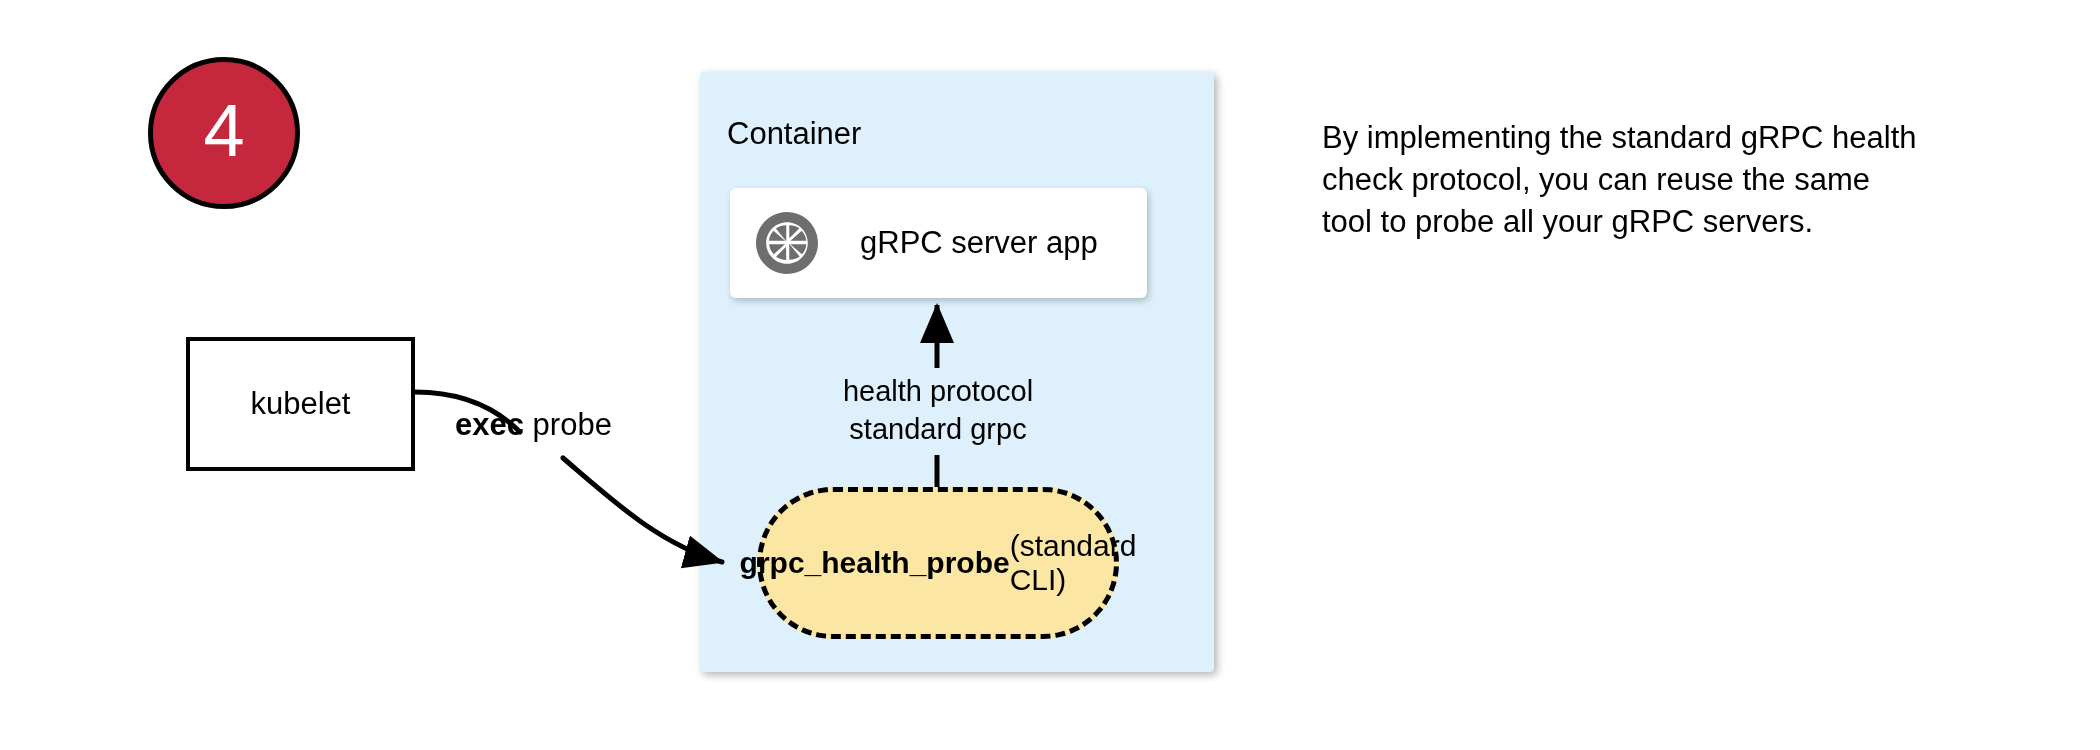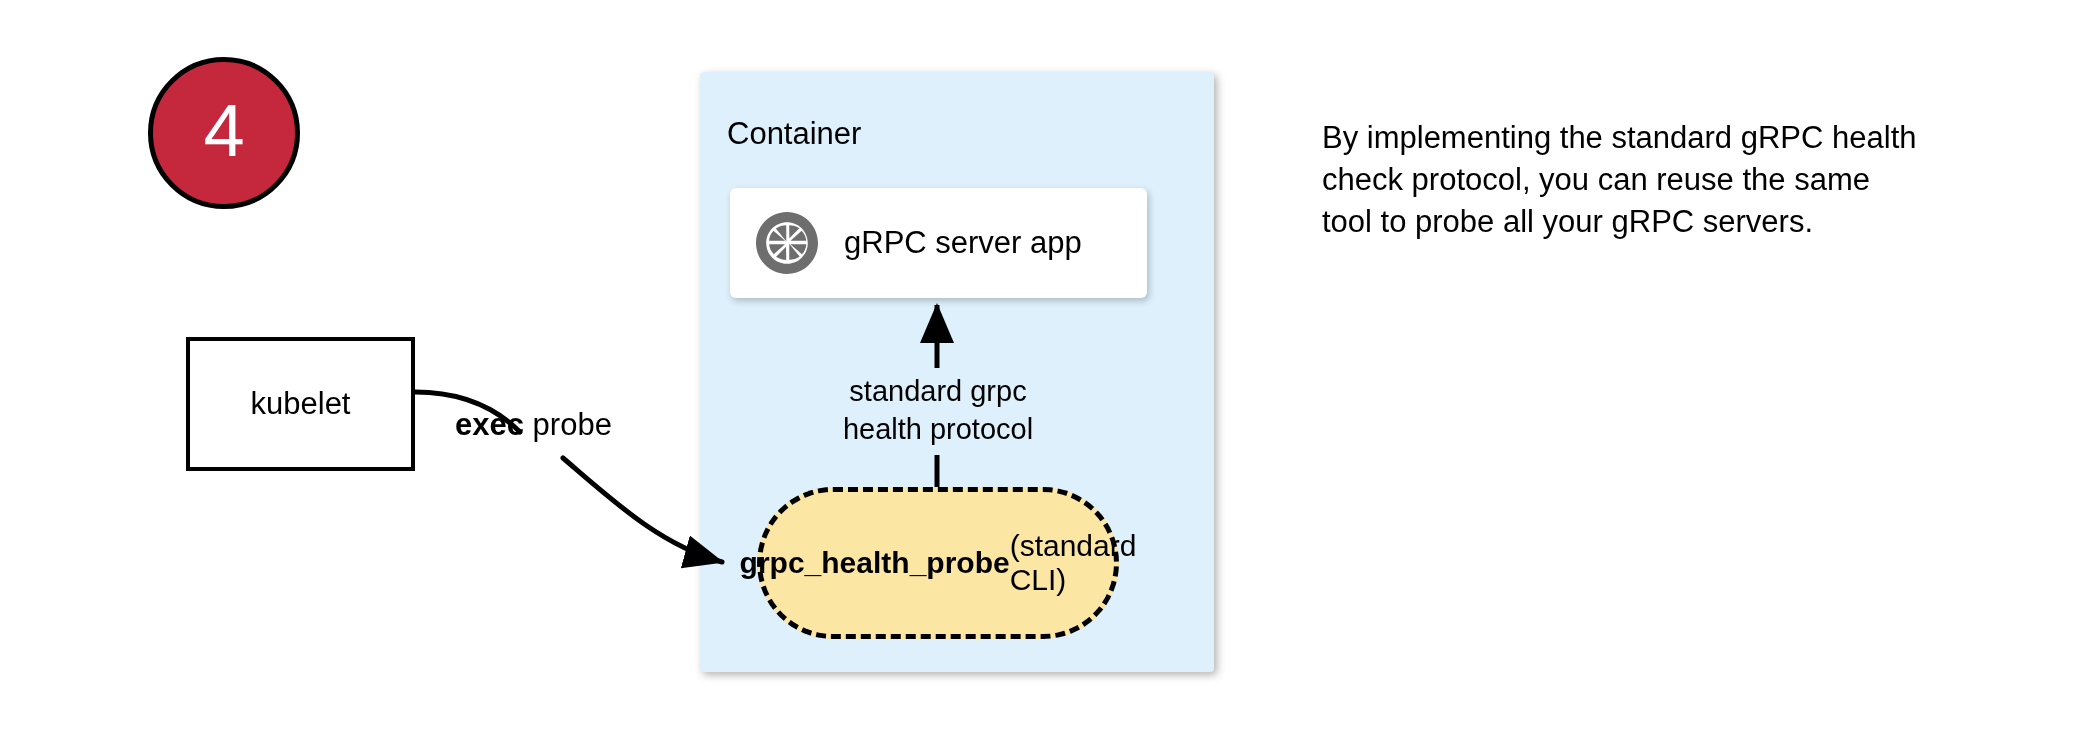--- a/index.html
+++ b/index.html
@@ -115,21 +115,21 @@
     box-sizing: border-box;
   }
   .aperture-icon {
     width: 62px;
     height: 62px;
     flex: 0 0 auto;
     display: block;
   }
   .server-card-label {
     font-size: 31px;
-    margin-left: 26px;
+    margin-left: 42px;
     color: #000000;
     white-space: nowrap;
   }
 
   
   .probe-pill {
     position: absolute;
     left: 757px;
     top: 487px;
     width: 362px;
@@ -225,22 +225,22 @@
   <div class="probe-pill">
     <span class="probe-title">grpc_health_probe</span>
     <span class="probe-subtitle">(standard CLI)</span>
   </div>
 
   <div class="exec-probe-label">
     <span class="bold">exec</span><span> probe</span>
   </div>
 
   <div class="protocol-label">
+    <div>health protocol</div>
     <div>standard grpc</div>
-    <div>health protocol</div>
   </div>
 
   <div class="caption">By implementing the standard gRPC health check protocol, you can reuse the same tool to probe all your gRPC servers.</div>
 
   <svg class="vector-layer">
     <defs>
       <marker id="arrowhead" markerWidth="9" markerHeight="9" refX="7.6" refY="3.4" orient="auto" markerUnits="strokeWidth">
         <path d="M0,0 L8,3.4 L0,6.8 z" fill="#000000"></path>
       </marker>
     </defs>

